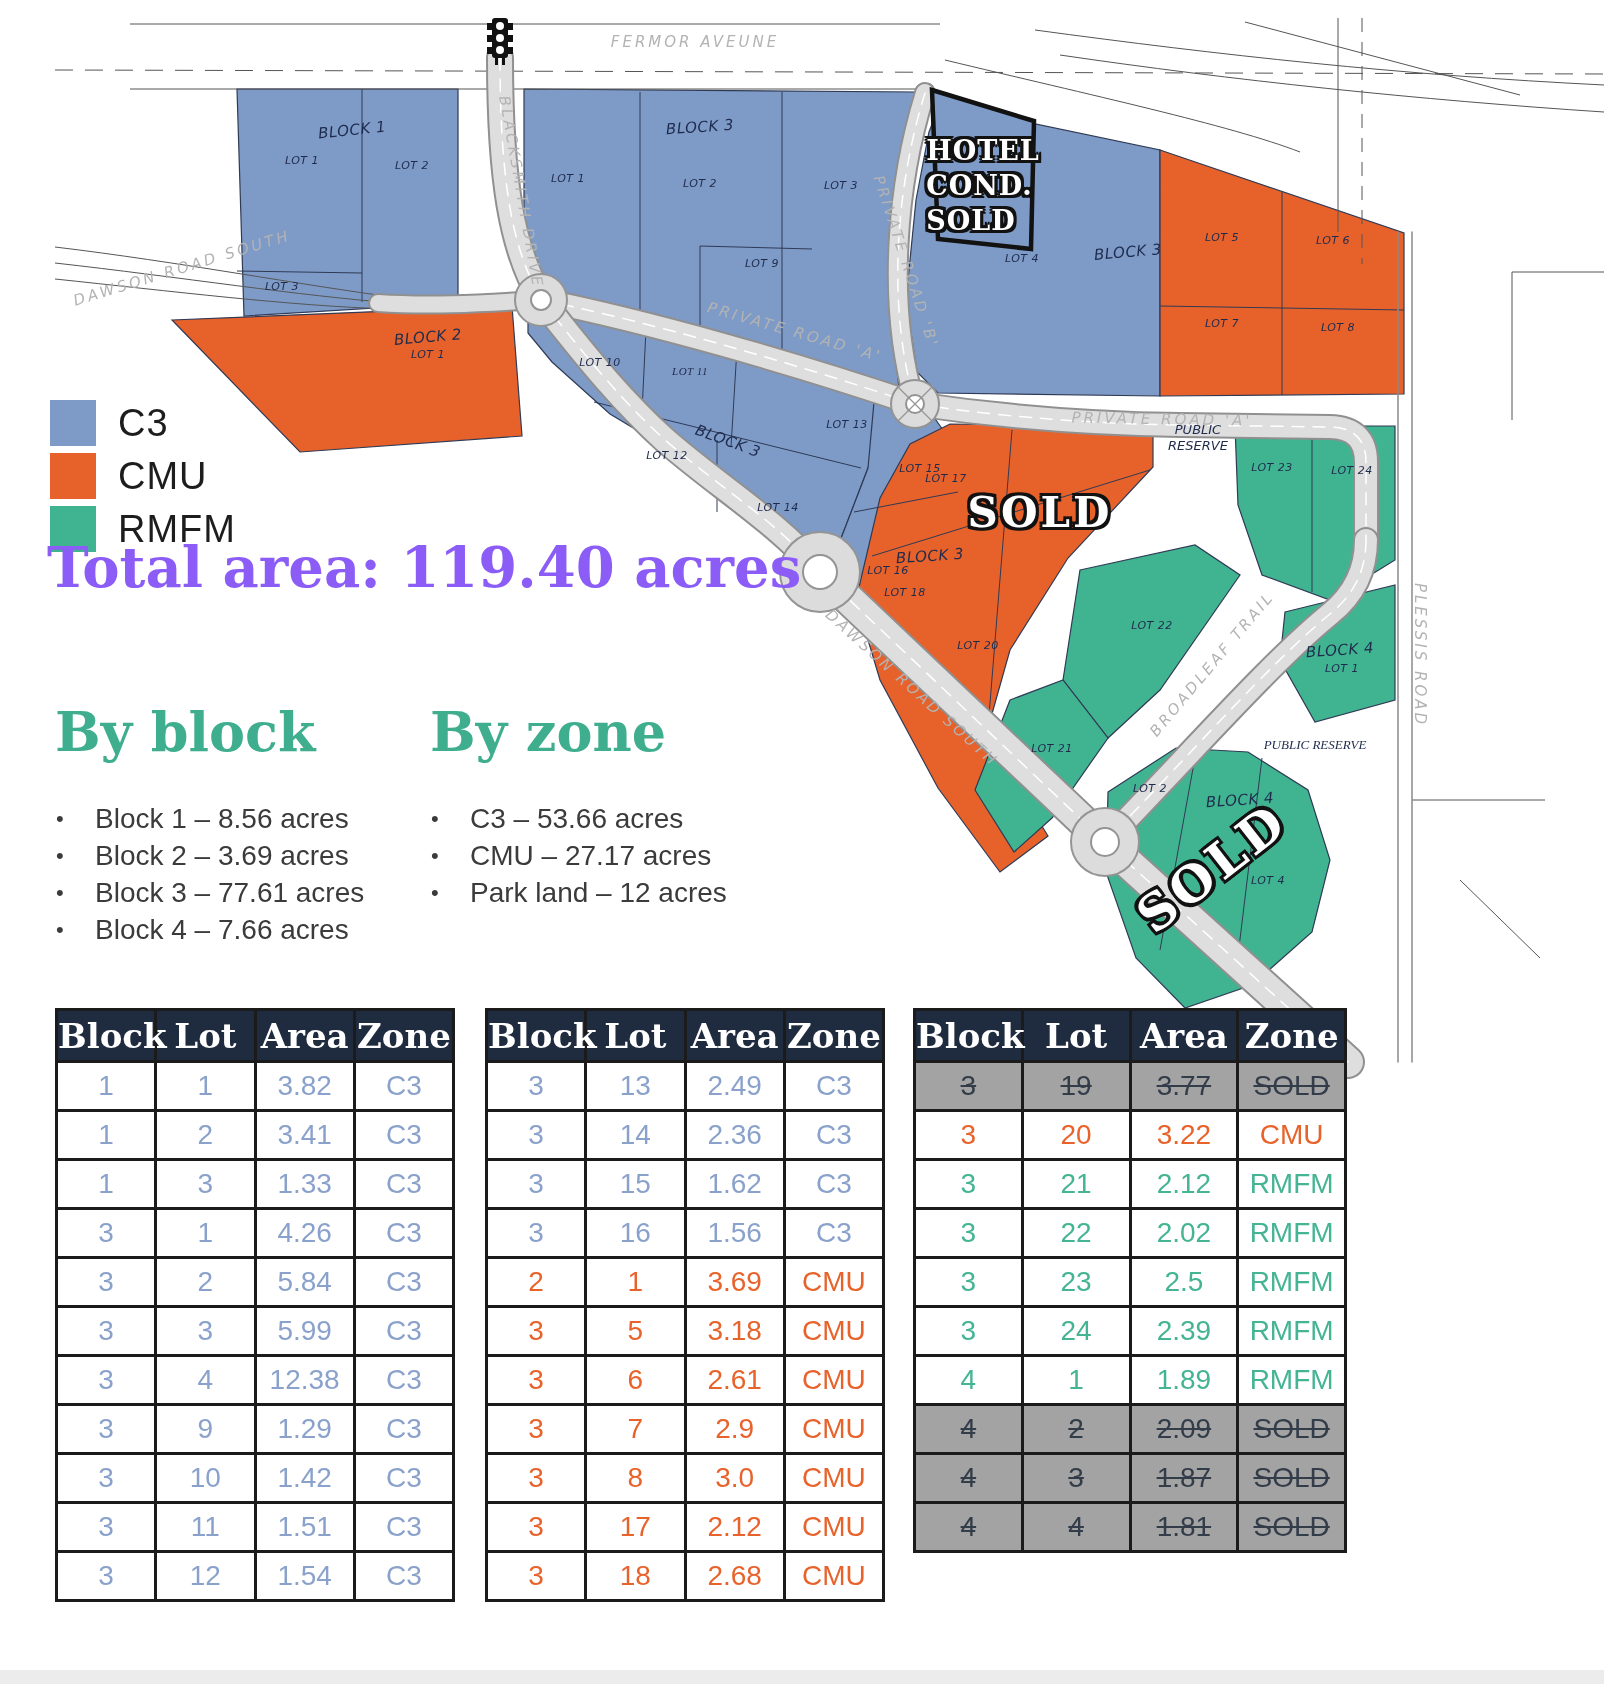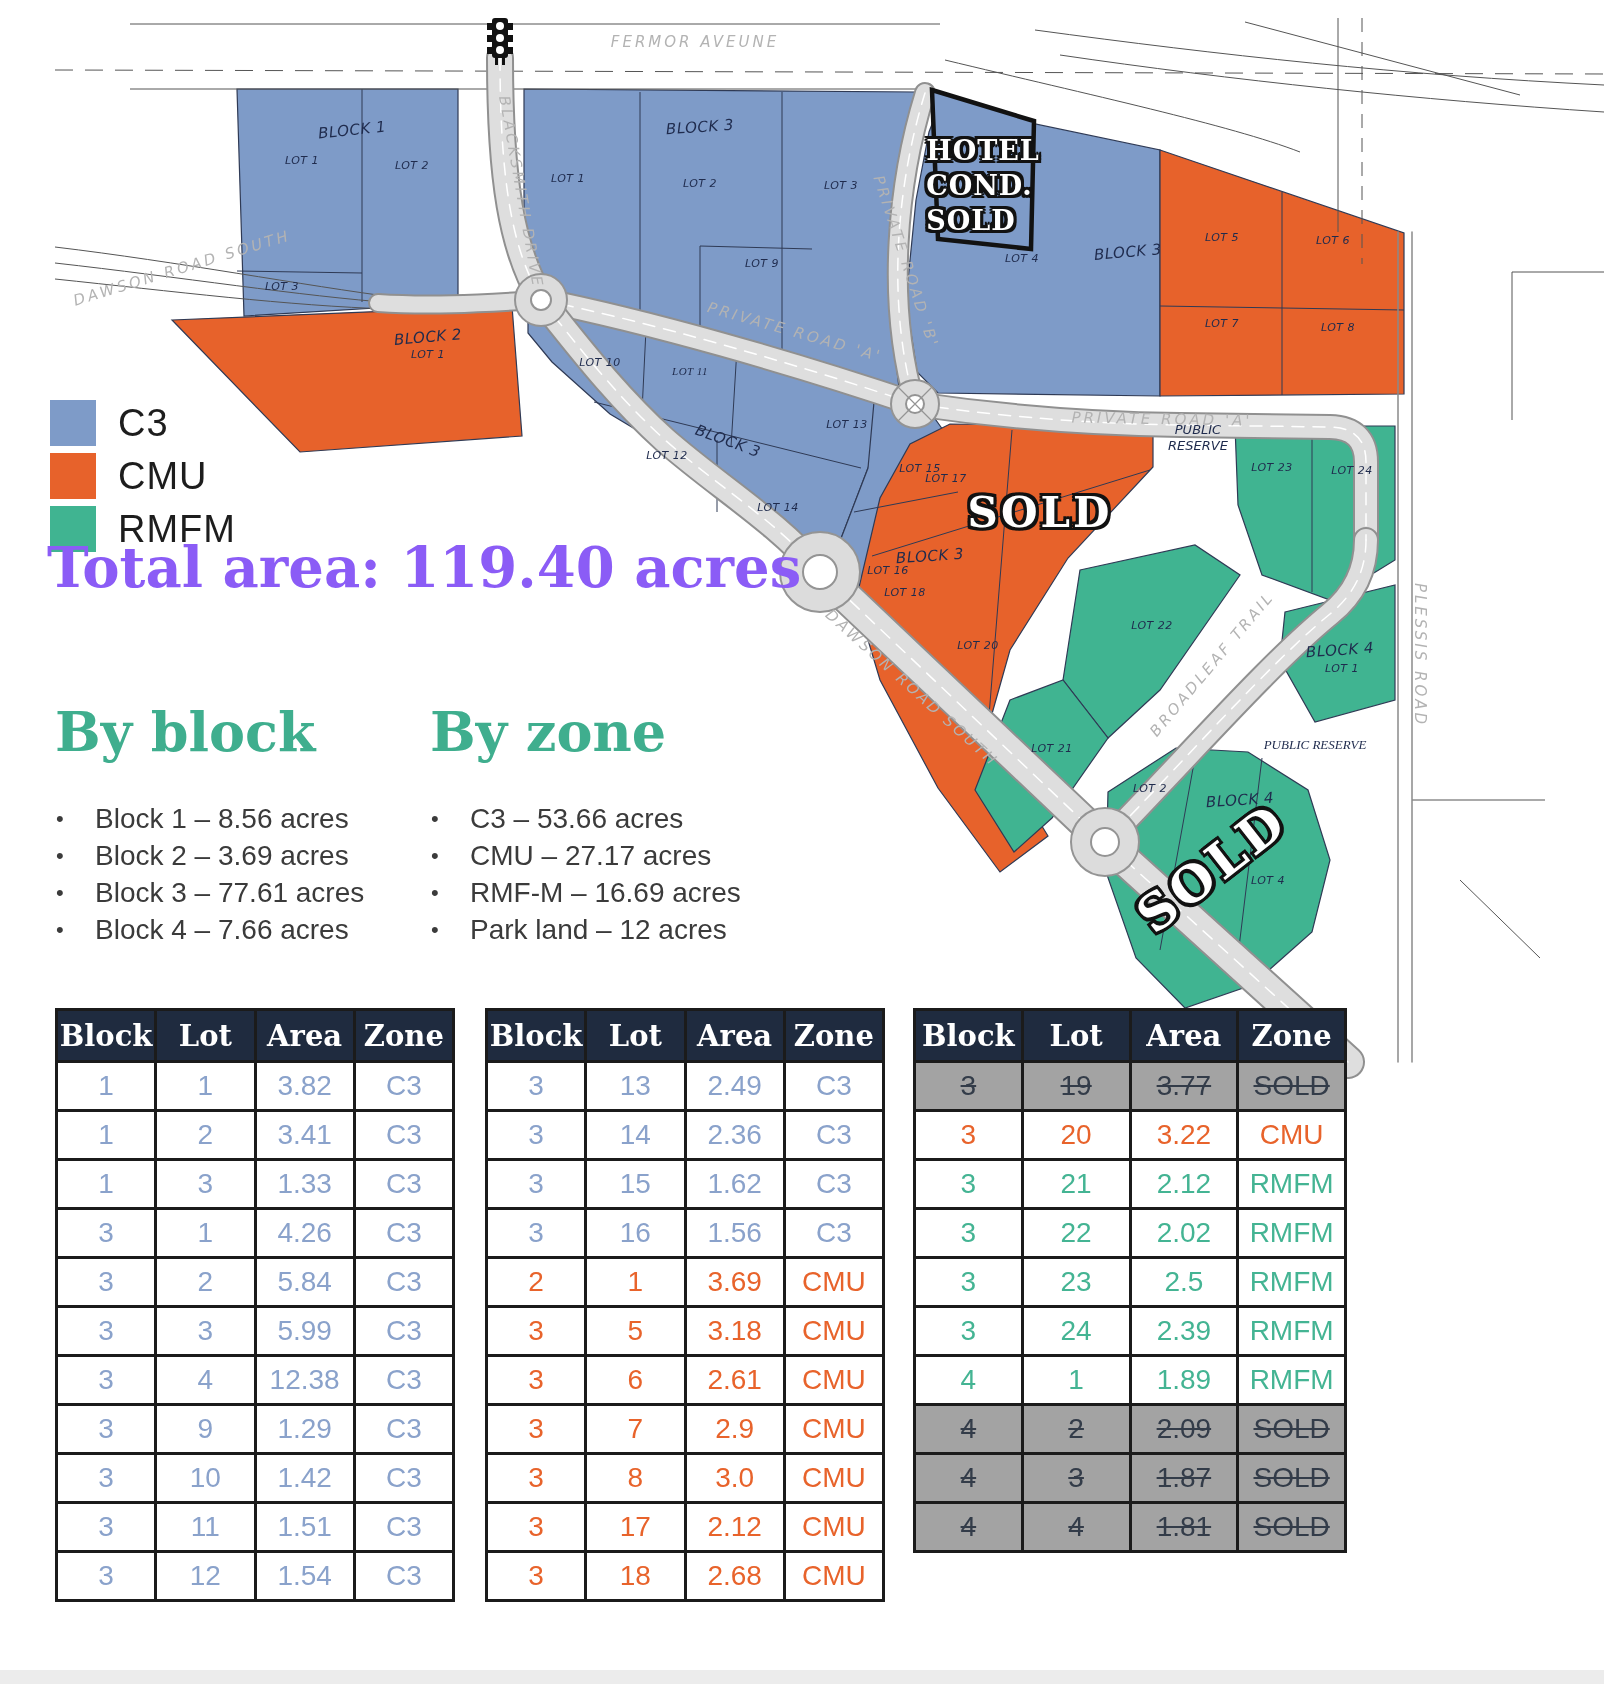--- a/index.html
+++ b/index.html
@@ -33,21 +33,21 @@
   .st-block{left:55px;top:700px;} .st-zone{left:430px;top:700px;}
   .blist{position:absolute;list-style:none;margin:0;padding:0;z-index:4;}
   .bl-block{left:48px;top:800px;} .bl-zone{left:423px;top:800px;}
   .blist li{position:relative;padding-left:47px;font-size:28px;color:#3b3b3b;line-height:37px;}
   .blist li::before{content:"\2022";position:absolute;left:8px;top:0;font-size:22px;color:#3b3b3b;}
   
   .ztable{position:absolute;border-collapse:collapse;table-layout:fixed;background:#fff;z-index:4;}
   #tbl1{left:55px;top:1008px;width:400px;} #tbl2{left:485px;top:1008px;width:400px;}
   #tbl3{left:913px;top:1008px;width:434px;}
   .ztable th{background:var(--header_bg);color:#fff;font-family:"DejaVu Serif",serif;font-weight:700;
-      font-size:29px;border:3px solid #1b1b1b;height:49px;padding:0;}
+      font-size:34px;border:3px solid #1b1b1b;height:49px;padding:0;}
   .ztable td{border:3px solid #1b1b1b;height:46px;text-align:center;font-size:28px;padding:0;}
   tr.r-c3 td{color:#8aa2cb;} tr.r-cmu td{color:#e8632b;} tr.r-rmfm td{color:#44b493;}
   tr.r-sold td{background:var(--sold_bg);color:#333c49;text-decoration:line-through;}
   .footer-strip{position:absolute;left:0;top:1670px;width:1604px;height:14px;background:#ececec;}
 </style>
 </head>
 <body>
 
 <div class="canvas">
 
@@ -272,21 +272,20 @@
   <h2 class="sec-title st-zone slab">By zone</h2>
   <ul class="blist bl-block" id="by-block-list">
       <li>Block 1 – 8.56 acres</li>
       <li>Block 2 – 3.69 acres</li>
       <li>Block 3 – 77.61 acres</li>
       <li>Block 4 – 7.66 acres</li>
     </ul>
   <ul class="blist bl-zone" id="by-zone-list">
       <li>C3 – 53.66 acres</li>
       <li>CMU – 27.17 acres</li>
-      <li>RMF-M – 16.69 acres</li>
       <li>Park land – 12 acres</li>
     </ul>
 
   <table class="ztable" id="tbl1">
       <thead>
         <tr>
           <th>Block</th>
           <th>Lot</th>
           <th>Area</th>
           <th>Zone</th>

